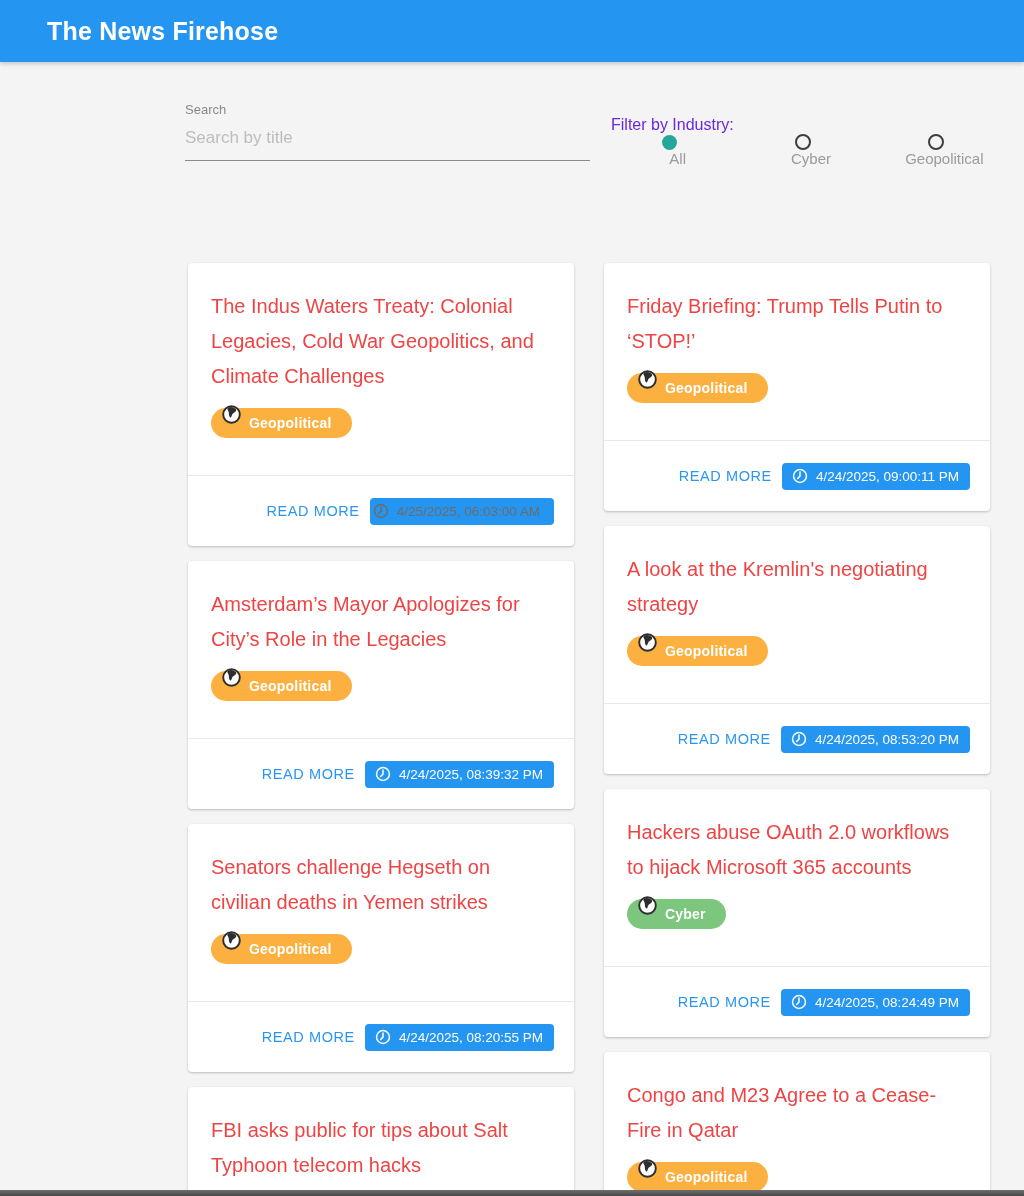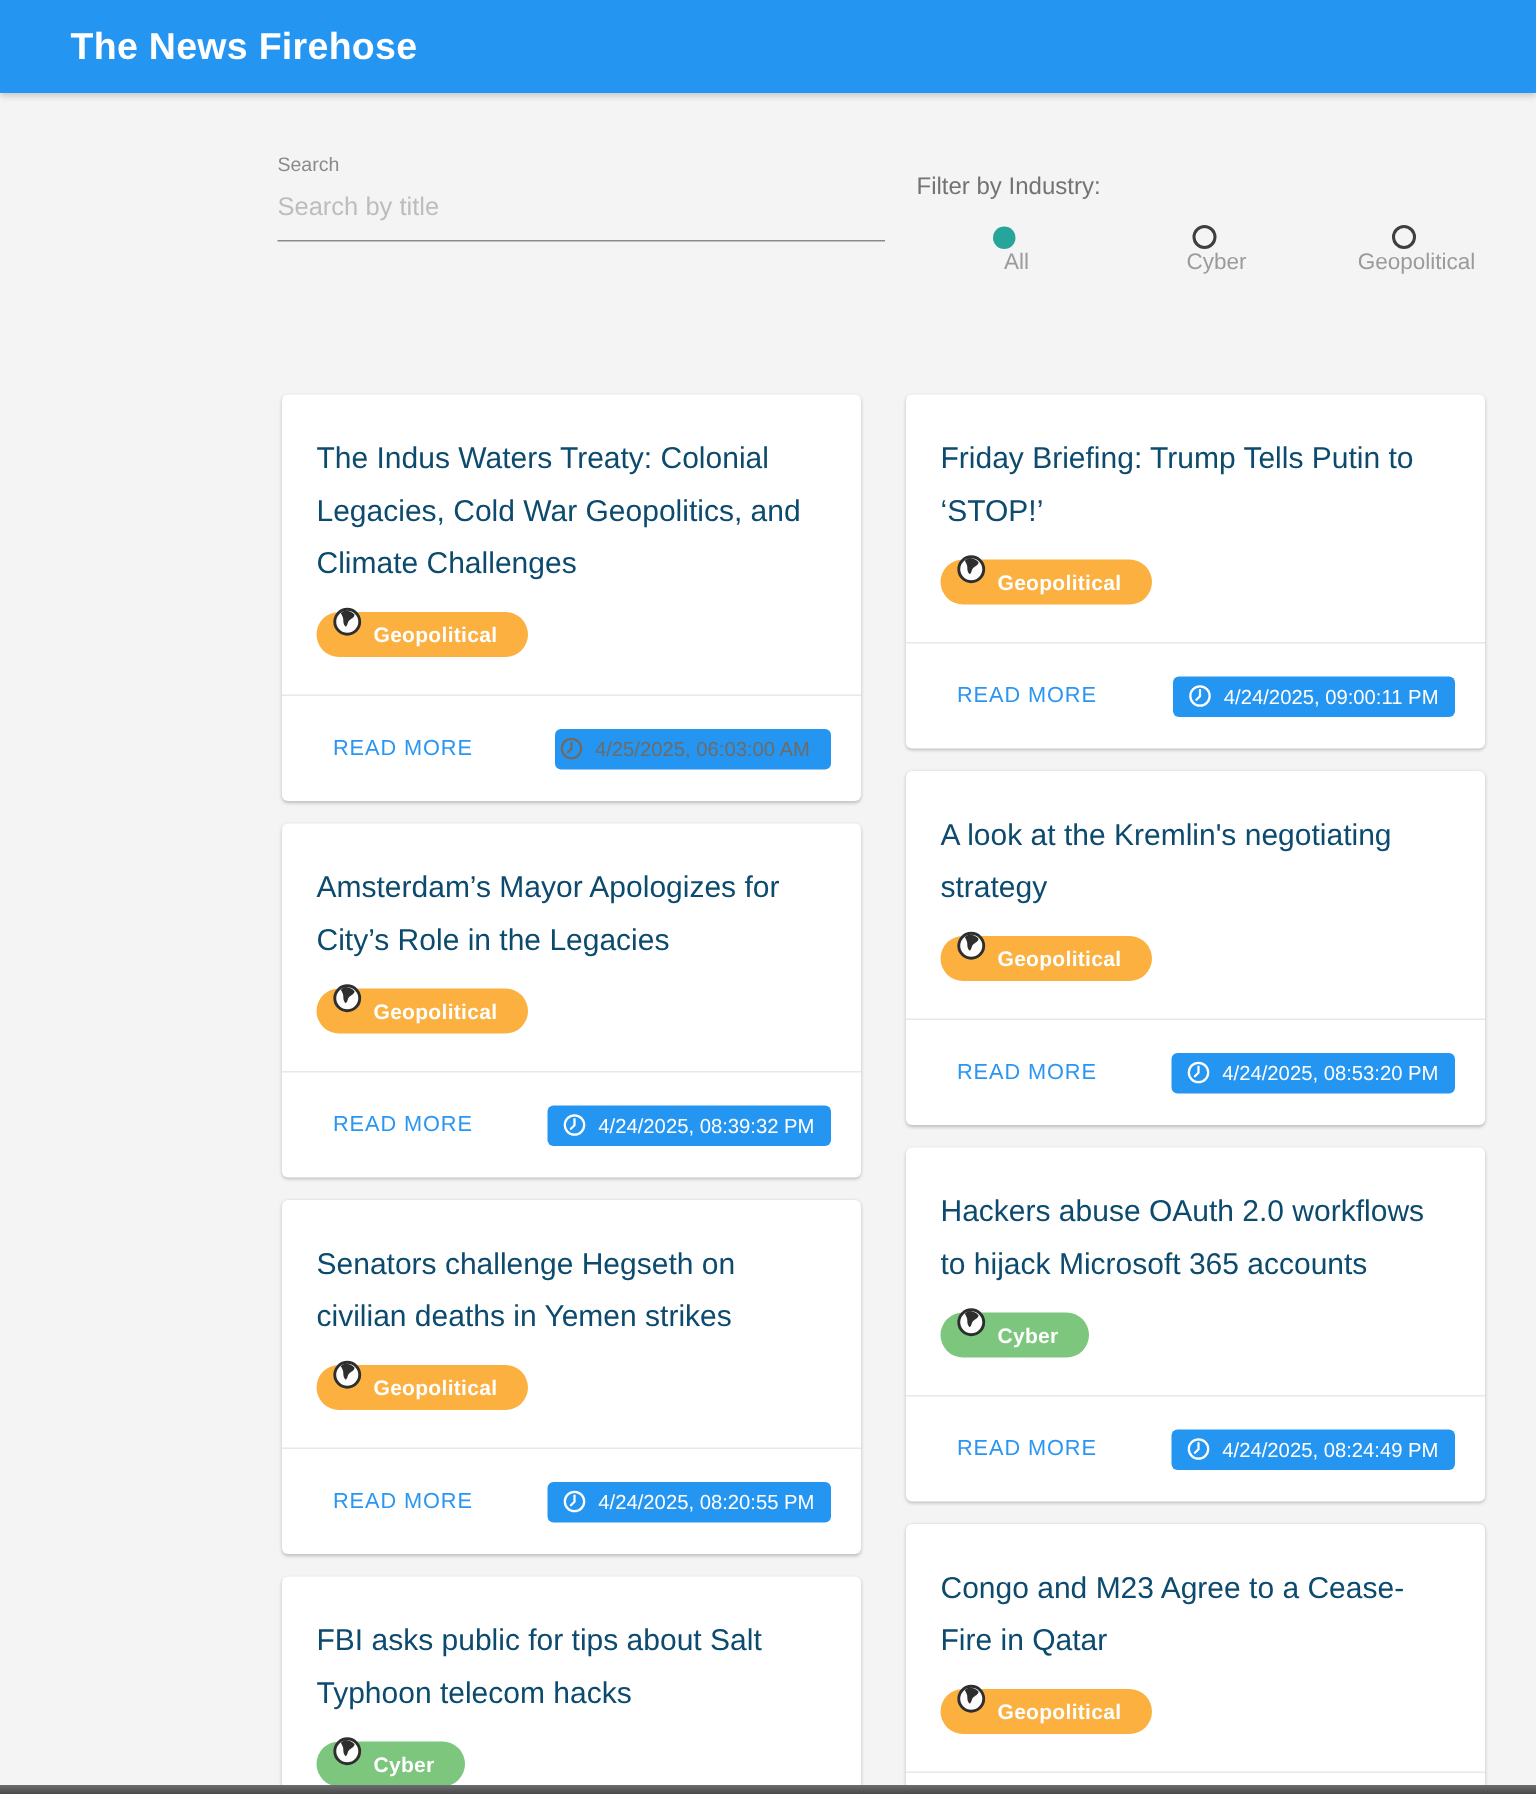--- a/index.html
+++ b/index.html
@@ -27,21 +27,21 @@
   .search-label { display:block; font-size:13px; color:#8a8a8a; margin-bottom:9px; }
   .search-input {
     width:100%; background:transparent; border:none; outline:none;
     border-bottom:1px solid #8b8b8b;
     font-family:"Liberation Sans", sans-serif;
     font-size:17px; color:#333; padding:2px 0 12px 0;
   }
   .search-input::placeholder { color:#bdbdbd; opacity:1; }
 
   .filter-block { position:absolute; left:611px; top:116px; width:400px; }
-  .filter-label { font-size:16px; color:#737373; margin-bottom:16px; }
+  .filter-label { font-size:16px; color:#6d28d9; }
   .radio-row { display:flex; align-items:center; }
   .radio-item { display:flex; align-items:center; cursor:pointer; width:140px;flex-direction:column; }
   .radio-icon {
     width:16px; height:16px; border-radius:50%;
     border:2px solid #3e3e40; margin-right:16px; flex:0 0 auto;
   }
   .radio-icon.checked { border:none; background:#26a69a; width:15px; height:15px; }
   .radio-label { font-size:15px; color:#9b9b9b; }
 
   
@@ -51,35 +51,36 @@
   }
   .col { display:flex; flex-direction:column; gap:15px; width:386px; }
 
   .card {
     background:#fff; border-radius:4px;
     box-shadow:0 1px 3px rgba(0,0,0,.14), 0 1px 2px rgba(0,0,0,.10);
     overflow:hidden;
   }
   .card-content { padding:26px 24px 25px 23px; }
   .card-title {
-    color:#0c4a6e; font-size:20px; font-weight:400; line-height:35px;
+    color:#ef4444; font-size:20px; font-weight:400; line-height:35px;
     cursor:pointer;
   }
   .badge {
     position:relative; display:inline-block;
     margin-top:14px; height:30px; line-height:30px;
     border-radius:16px; padding:0 20px 0 38px;
     color:#fff; font-size:14px; font-weight:bold; letter-spacing:.2px;
   }
   .badge .globe { position:absolute; left:10px; top:-4px; width:21px; height:21px; }
 
   .card-footer {
     border-top:1px solid #e8e8e8;
-    height:71px; display:flex; align-items:center; justify-content:space-between;
+    height:71px; display:flex; align-items:center; justify-content:flex-end;
     padding:0 20px 0 24px;
+    margin-top:12px;
   }
   .read-more {
     background:none; border:none; cursor:pointer;
     color:#2b96f1; font-family:"Liberation Sans", sans-serif;
     font-size:14.5px; font-weight:500; letter-spacing:.6px;
     padding:8px 10px; border-radius:4px;
   }
   .chip {
     display:flex; align-items:center; gap:7px;
     background:#2595f2; color:#fff;

